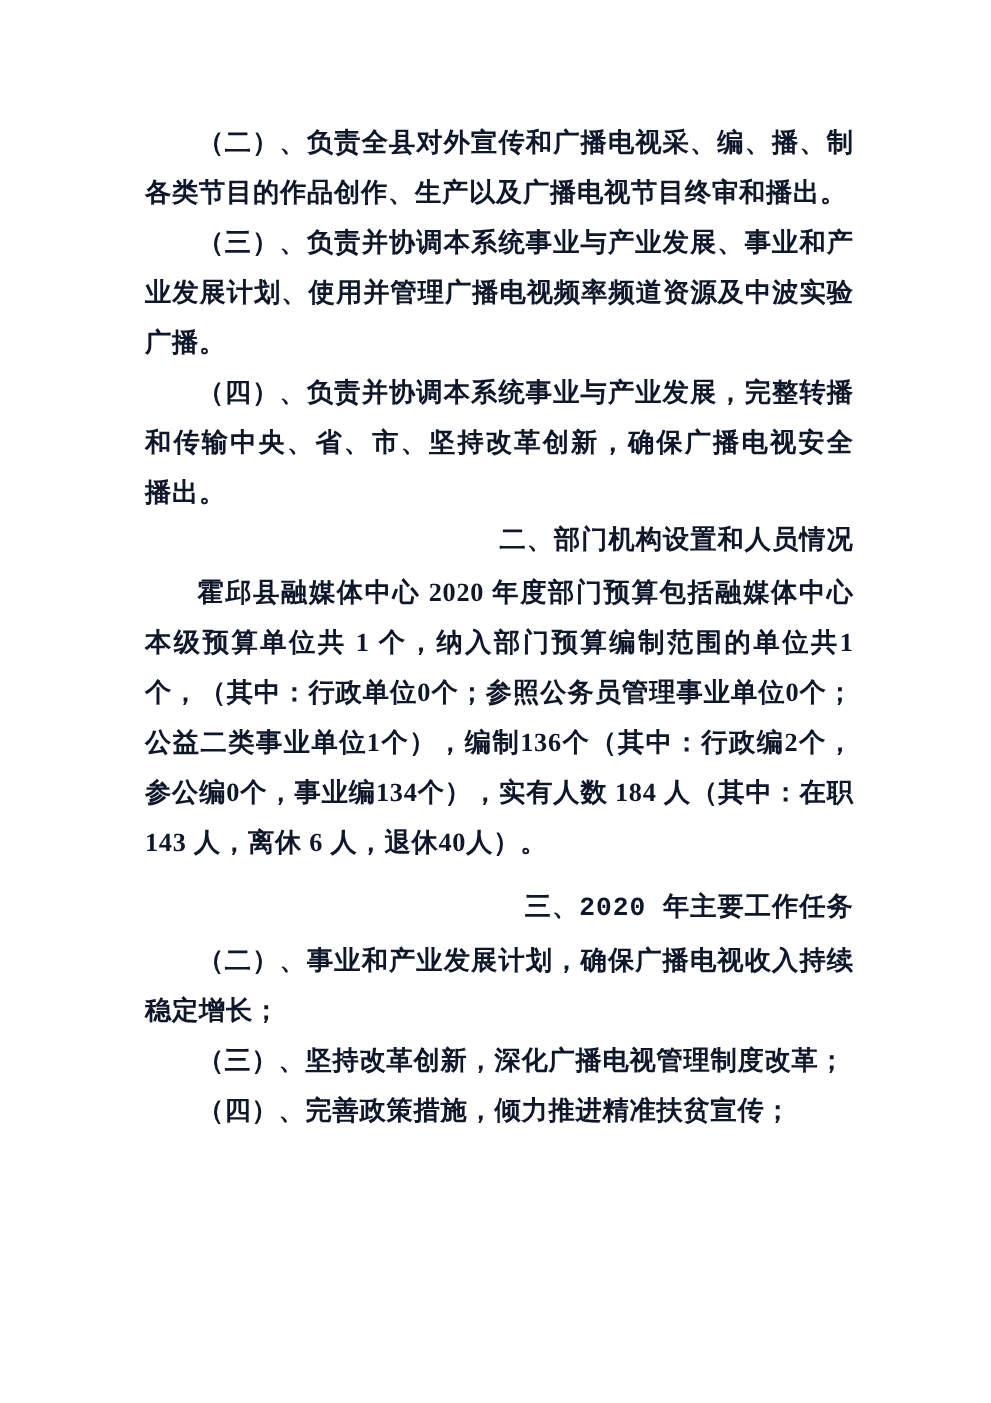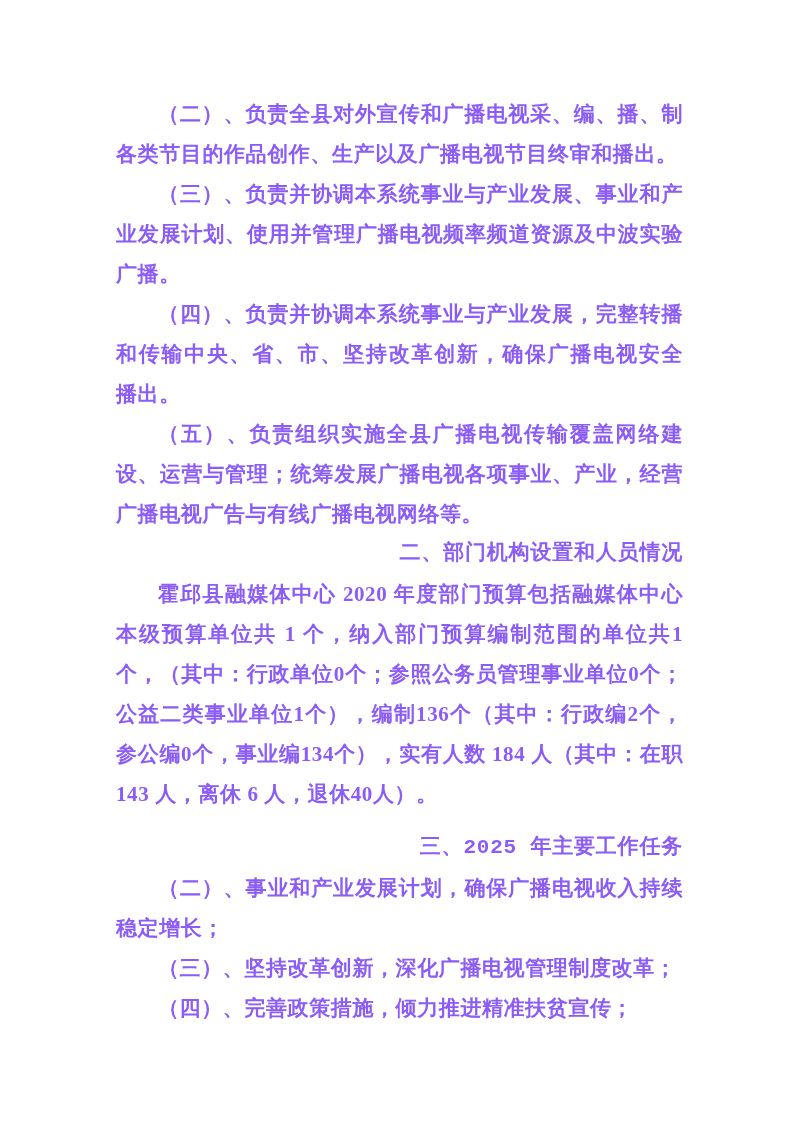--- a/index.html
+++ b/index.html
@@ -10,21 +10,21 @@
   .page {
     position: relative;
     width: 793px;
     height: 1122px;
     margin: 0 auto;
     background: #ffffff;
     box-sizing: border-box;
     padding: 94px 110px 40px 116px;
     overflow: hidden;
     font-family: "Liberation Serif", "DejaVu Serif", serif;
-    color: #8b5cf6;
+    color: #0f172a;
   }
   .doc-body p {
     margin: 0;
     font-size: 21px;
     line-height: 40px;
     text-align: justify;
     text-indent: 2em;
     letter-spacing: 0.6px;
     font-weight: 600;
     word-break: break-all;
@@ -44,27 +44,26 @@
 
 <div class="page">
   <div class="doc-body">
 
     <p>（二）、负责全县对外宣传和广播电视采、编、播、制各类节目的作品创作、生产以及广播电视节目终审和播出。</p>
 
     <p>（三）、负责并协调本系统事业与产业发展、事业和产业发展计划、使用并管理广播电视频率频道资源及中波实验广播。</p>
 
     <p>（四）、负责并协调本系统事业与产业发展，完整转播和传输中央、省、市、坚持改革创新，确保广播电视安全 播出。</p>
 
-    <p>（五）、负责组织实施全县广播电视传输覆盖网络建设、运营与管理；统筹发展广播电视各项事业、产业，经营 广播电视广告与有线广播电视网络等。</p>
 
     <p class="heading">二、部门机构设置和人员情况</p>
 
     <p>霍邱县融媒体中心 2020 年度部门预算包括融媒体中心本级预算单位共 1 个，纳入部门预算编制范围的单位共1个，（其中：行政单位0个；参照公务员管理事业单位0个；公益二类事业单位1个），编制136个（其中：行政编2个，参公编0个，事业编134个），实有人数 184 人（其中：在职 143 人，离休 6 人，退休40人）。</p>
 
-    <p class="heading gap-top">三、2025 年主要工作任务</p>
+    <p class="heading gap-top">三、2020 年主要工作任务</p>
 
 
     <p>（二）、事业和产业发展计划，确保广播电视收入持续稳定增长；</p>
 
     <p>（三）、坚持改革创新，深化广播电视管理制度改革；</p>
 
     <p>（四）、完善政策措施，倾力推进精准扶贫宣传；</p>
 
   </div>
 </div>

